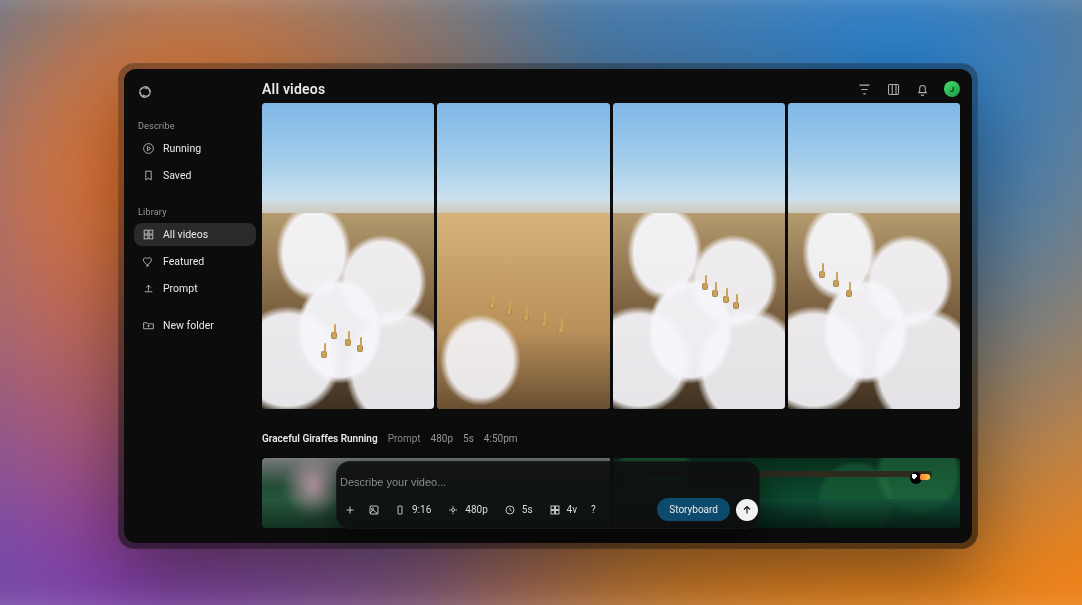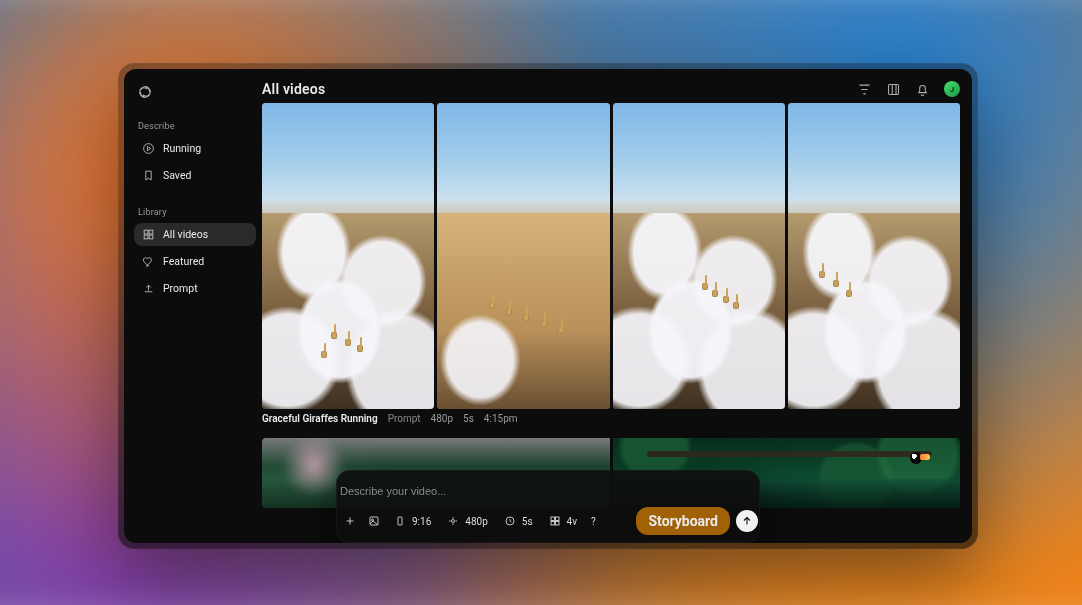--- a/index.html
+++ b/index.html
@@ -187,30 +187,30 @@
     background:linear-gradient(90deg,#ff7a2a,#ffd257);}
   .low-b .leaves{position:absolute;inset:0;
     background:
       radial-gradient(circle at 12% 12%, rgba(40,120,70,.5) 0 10%, transparent 12%),
       radial-gradient(circle at 88% 22%, rgba(40,120,70,.5) 0 12%, transparent 14%),
       radial-gradient(circle at 70% 60%, rgba(30,100,60,.5) 0 14%, transparent 16%);
   }
 
   .meta{
     display:flex;align-items:center;gap:10px;
-    font-size:10px;margin-top:4px;
+    font-size:10px;margin-top:24px;
   }
   .meta .name{font-weight:600;color:#eaeaea}
   .meta .lbl{color:#8a8a8a}
   .meta .desc{color:#cfcfcf}
   .meta .dim{color:#9a9a9a}
 
   
   .composer{
-    position:absolute;left:50%;bottom:0;transform:translateX(-50%);
+    position:absolute;left:50%;bottom:14px;transform:translateX(-50%);
     width:420px;border-radius:14px;padding:10px 2px 8px;
     background:rgba(14,14,14,0.92);
     box-shadow:0 12px 40px rgba(0,0,0,.6),0 0 0 1px rgba(255,255,255,.04) inset;
     backdrop-filter:saturate(1.2);
   }
   .prompt{
     width:100%;border:none;background:transparent;color:var(--text);
     font-size:11px;outline:none;padding:2px 2px 10px;
   }
   .prompt::placeholder{color:#8b8b8b}
@@ -218,22 +218,22 @@
   .chip{
     display:flex;align-items:center;gap:6px;
     padding:4px 8px;border-radius:10px;background:transparent;
     font-size:10px;color:#dcdcdc;cursor:pointer;
   }
   .chip .mi{width:12px;height:12px}
   .chip .mi svg{width:100%;height:100%;stroke:#d7d7d7;fill:none;stroke-width:1.8}
   .icononly{padding:4px 6px}
   .spacer{flex:1}
   .story{
-    background:#a16207;border-radius:12px;
-    font-size:14px;padding:6px 12px;color:#eaeaea;cursor:pointer;font-weight:bold;
+    background:#0c4a6e;border-radius:12px;
+    font-size:10px;padding:6px 12px;color:#eaeaea;cursor:pointer;
   }
   .send{
     width:22px;height:22px;border-radius:11px;background:#f2f2f2;
     display:flex;align-items:center;justify-content:center;cursor:pointer;margin-left:6px;
   }
   .send svg{width:12px;height:12px;stroke:#111;fill:none;stroke-width:2.2}
 
 </style>
 </head>
 <body>
@@ -286,20 +286,27 @@
         <span>Featured</span>
       </div>
       <div class="nav-item">
         <span class="ic"><svg viewBox="0 0 24 24">
               <path d="M12 16V6M8 10l4-4 4 4M5 18h14"></path>
             </svg></span>
         <span>Prompt</span>
       </div>
 
       <div class="lib-spacer"></div>
+      <div class="nav-item">
+        <span class="ic"><svg viewBox="0 0 24 24">
+              <path d="M3 7h6l2 2h10v9H3z"></path>
+              <path d="M12 11v4M10 13h4"></path>
+            </svg></span>
+        <span>New folder</span>
+      </div>
     </aside>
 
     <main class="main">
       <div class="topbar">
         <div class="title">All videos</div>
         <div class="top-actions">
           <span class="ticon"><svg viewBox="0 0 24 24">
                 <path d="M4 5h16M7 12h10M10 19h4"></path>
               </svg></span>
           <span class="ticon"><svg viewBox="0 0 24 24">
@@ -351,21 +358,21 @@
           <span class="giraffe" style="left:26%;top:55%"></span>
           <span class="giraffe" style="left:34%;top:58%"></span>
         </div>
       </div>
 
       <div class="meta">
         <span class="name">Graceful Giraffes Running</span>
         <span class="lbl">Prompt</span>
         <span class="dim">480p</span>
         <span class="dim">5s</span>
-        <span class="dim">4:15pm</span>
+        <span class="dim">4:50pm</span>
       </div>
 
       <div class="lowrow">
         <div class="low-a"></div>
         <div class="low-b">
           <div class="leaves"></div>
           <div class="branch"></div>
           <div class="toucan">
             <div class="body"></div>
               <div class="beak"></div>

